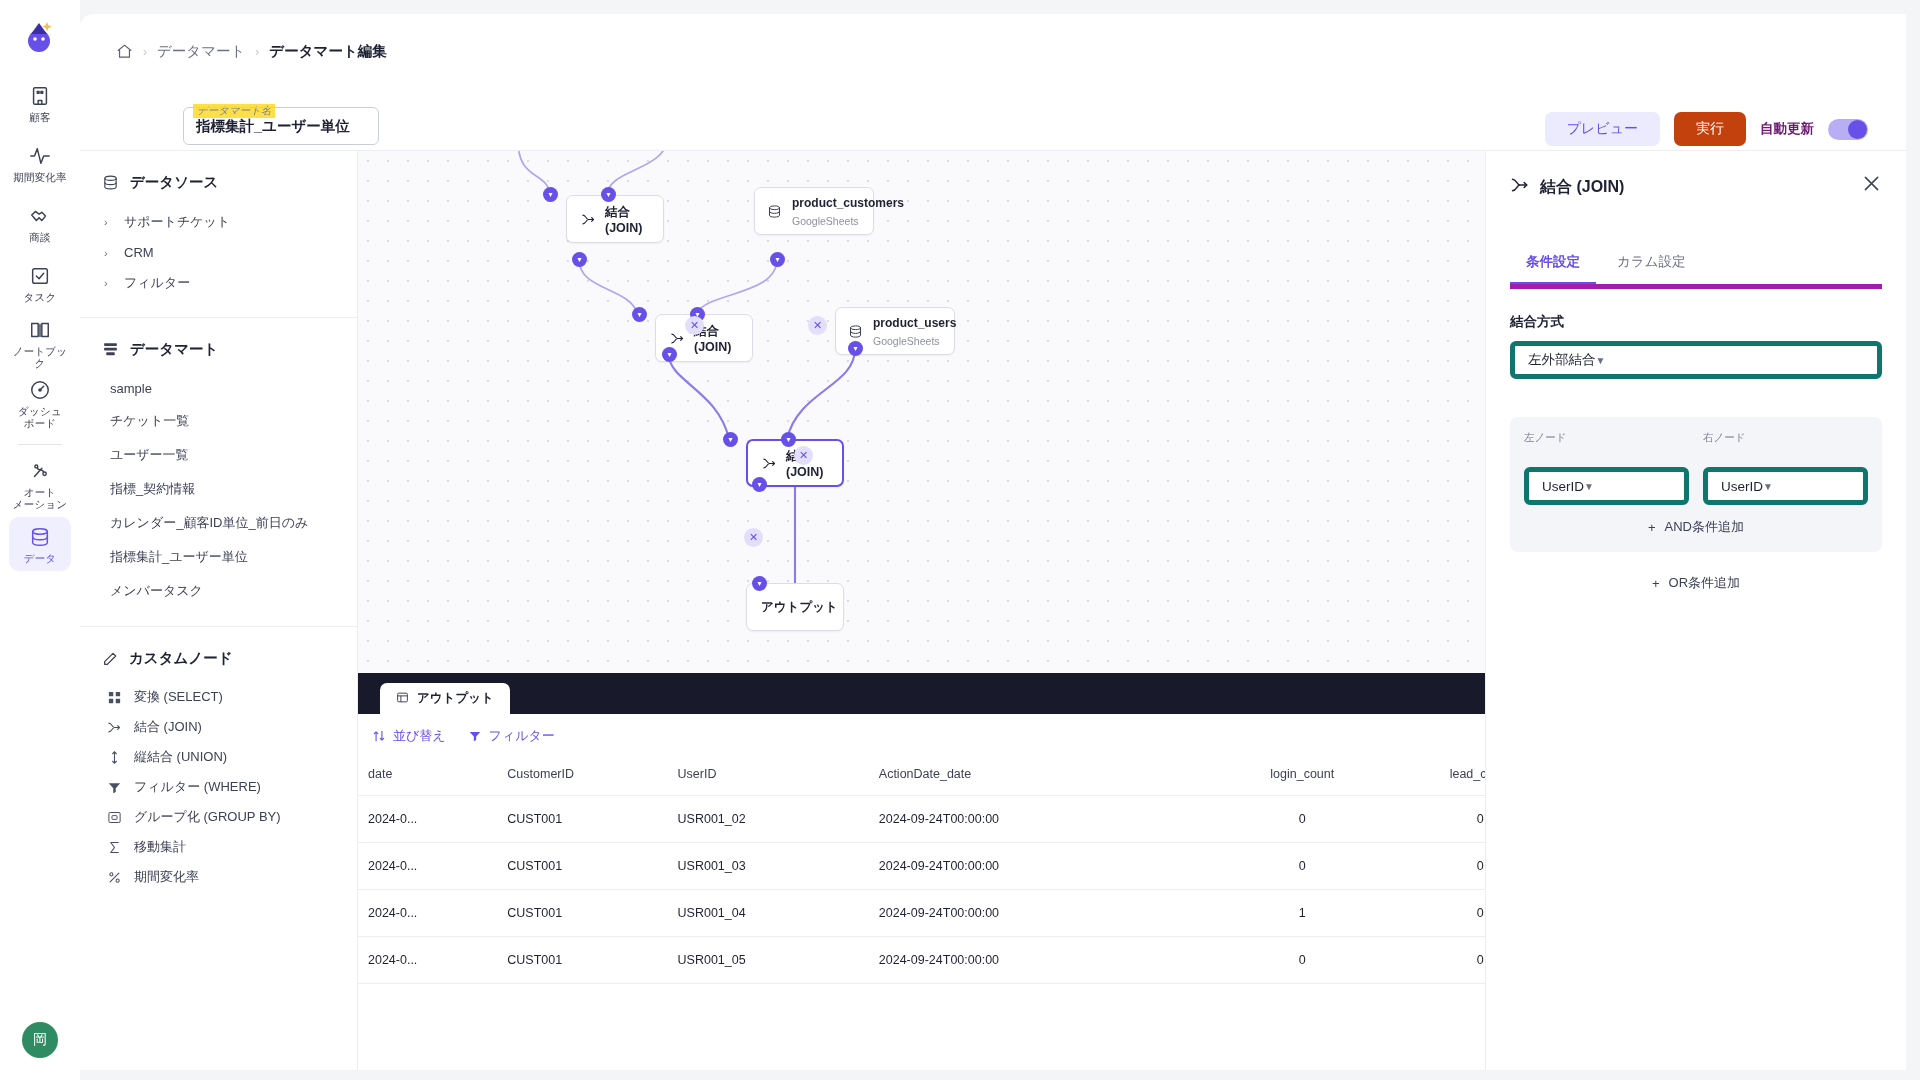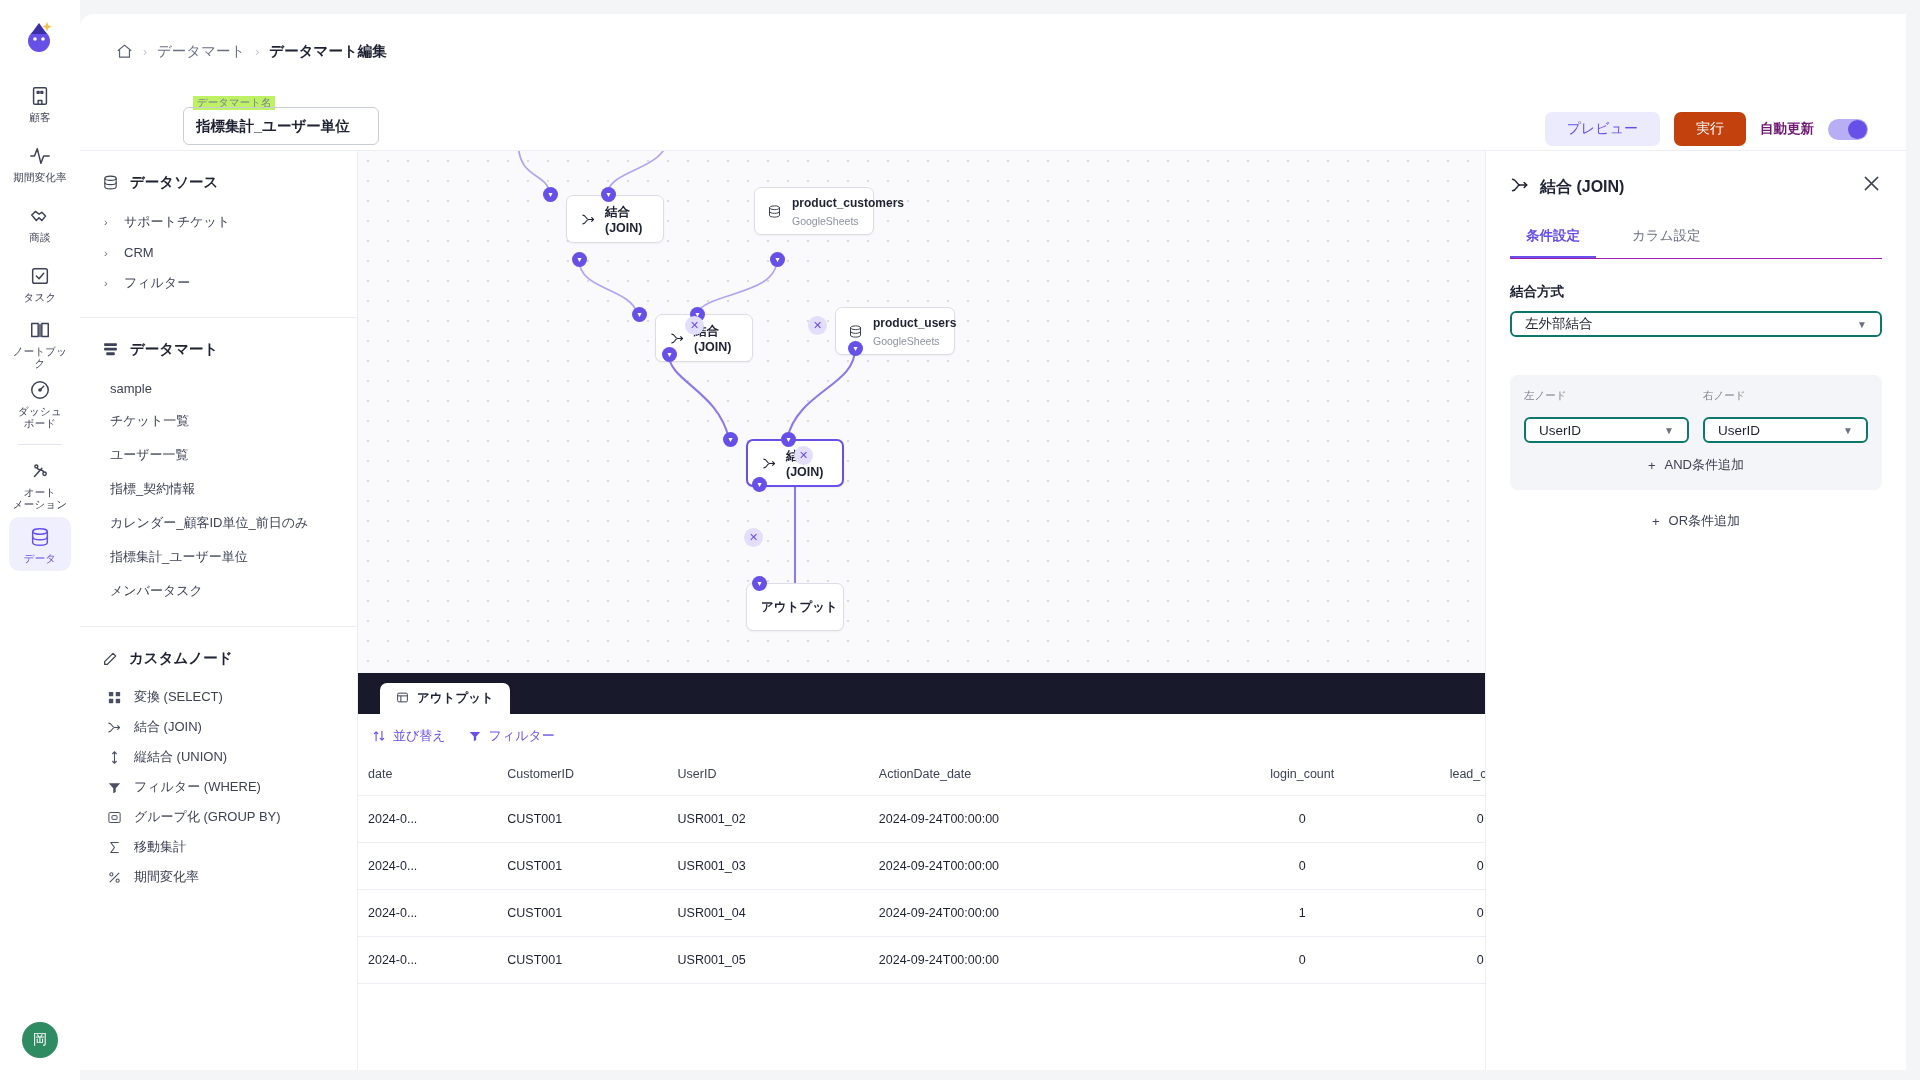--- a/index.html
+++ b/index.html
@@ -61,22 +61,22 @@
     width: 196px; height: 38px;
     border: 1px solid #c9cdd8; border-radius: 6px;
     display: flex; align-items: center; padding: 0 12px;
   }
   .name-field input {
     border: none; outline: none; font-size: 14.5px; font-weight: 600;
     color: #1f2233; width: 100%; background: transparent;
     font-family: inherit;
   }
   .name-legend {
-    position: absolute; left: 113px; top: 82px;
-    background: #bef264; padding: 0 4px; font-size: 10.5px; color: #7a7f91;
+    position: absolute; left: 113px; top: 90px;
+    background: #fde047; padding: 0 4px; font-size: 10.5px; color: #7a7f91; font-style: italic;
   }
 
   .topbar-actions { position: absolute; right: 38px; top: 98px; display: flex; align-items: center; gap: 14px; }
   .btn { border: none; border-radius: 7px; font-size: 14px; cursor: pointer; font-family: inherit; height: 34px; padding: 0 22px; }
   .btn-preview { background: #eceafd; color: #6750e8; }
   .btn-run { background: #c2410c; color: #fff; }
   .auto-label { font-size: 13.5px; font-weight: bold; color: #701a75; }
   .switch { width: 40px; height: 21px; border-radius: 11px; background: #b8aef5; position: relative; cursor: pointer; }
   .switch::after { content:""; position:absolute; right:1px; top:1px; width:19px; height:19px; border-radius:50%; background:#6750e8; }
 
@@ -157,34 +157,34 @@
   .total-rows { padding: 12px 22px; text-align: right; font-size: 12.5px; color: #3d4155; }
 
   
   .rpanel {
     position: absolute; right: 0; top: 137px; width: 421px; height: 919px;
     background: #fff; border-left: 1px solid #eceef3; padding: 0 24px;
   }
   .rp-head { display: flex; align-items: center; gap: 10px; padding-top: 24px; position: relative; }
   .rp-title { font-size: 16px; font-weight: bold; }
   .rp-close { position: absolute; right: 0; top: 22px; cursor: pointer; color:#3d4155; display:flex;}
-  .rp-tabs { display: flex; gap: 20px; margin-top: 22px; border-bottom: 1px solid #a21caf; }
+  .rp-tabs { display: flex; gap: 5px; margin-top: 48px; border-bottom: 5px solid #a21caf; }
   .rp-tab { font-size: 13.5px; color: #6b7083; padding: 6px 16px 11px; cursor: pointer; }
   .rp-tab.active { color: #6750e8; font-weight: bold; border-bottom: 2px solid #6750e8; }
   .fld-label { font-size: 13.5px; font-weight: bold; margin-top: 24px; }
   .select {
-    margin-top: 10px; height: 26px; border: 2px solid #0f766e; border-radius: 6px;
-    display: flex; align-items: center; justify-content: space-between;
+    margin-top: 10px; height: 38px; border: 5px solid #0f766e; border-radius: 6px;
+    display: flex; align-items: center; 
     padding: 0 13px; font-size: 13.5px; cursor: pointer; background:#fff;
   }
   .caret { color: #6b7083; font-size: 10px; }
   .cond-box { margin-top: 38px; background: #f4f5f8; border-radius: 8px; padding: 14px 14px 10px; }
   .cond-row { display: flex; gap: 14px; }
   .cond-col { flex: 1; }
-  .cond-lbl { font-size: 10.5px; color: #7a7f91; margin-bottom: 14px; }
+  .cond-lbl { font-size: 10.5px; color: #7a7f91; margin-bottom: 22px; }
   .add-link { display: flex; align-items: center; justify-content: center; gap: 9px; font-size: 13px; color: #3d4155; padding: 13px 0 6px; cursor: pointer; }
   .add-or { display: flex; align-items: center; justify-content: center; gap: 9px; font-size: 13px; color: #3d4155; padding: 22px 0; cursor: pointer; }
 </style>
 </head>
 <body>
 
 <div class="app">
 
   <div class="rail">
     <div class="logo">

